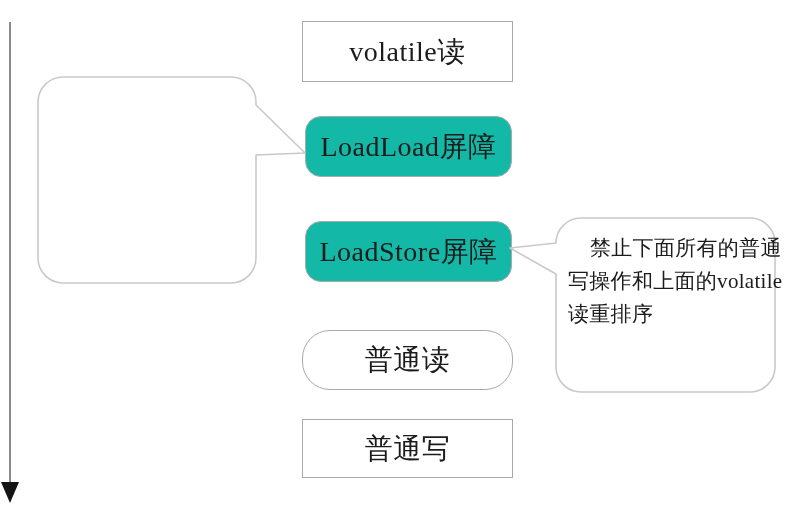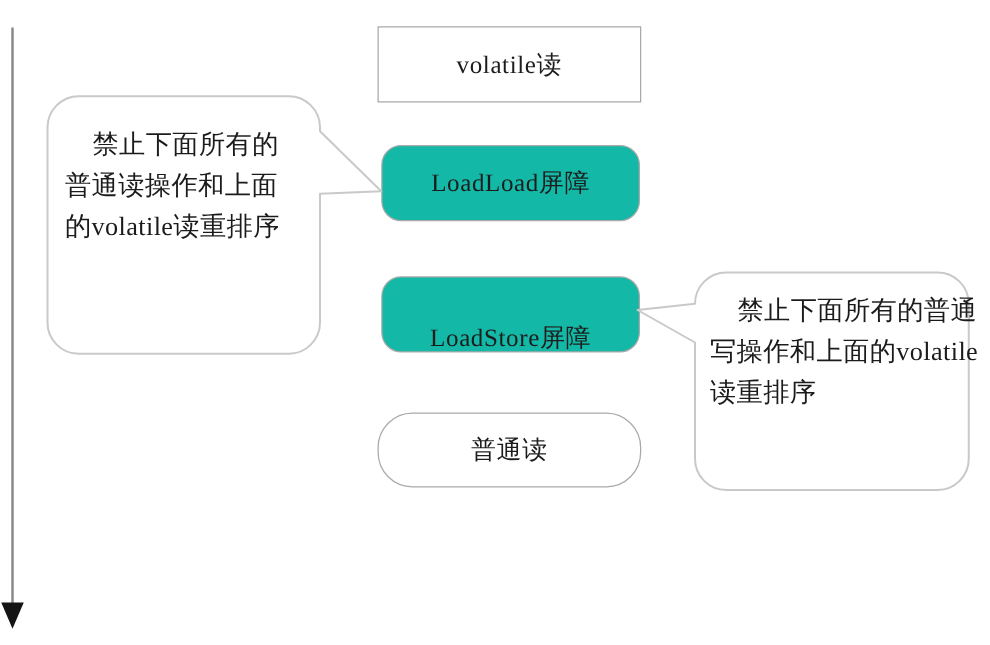--- a/index.html
+++ b/index.html
@@ -36,21 +36,21 @@
     border-radius: 16px;
     background: #14b8a6;
     display: flex;
     align-items: center;
     justify-content: center;
     color: #1c1c1c;
     letter-spacing: 0.5px;
   }
 
   .box-label {
-    font-size: 20px;
+    font-size: 28px;
     line-height: 1;
     white-space: nowrap;
   }
 
   
   .callout {
     position: absolute;
   }
   .callout svg {
     position: absolute;
@@ -86,46 +86,48 @@
   </svg>
 
   <div class="op-box" style="left:302px; top:21px; width:211px; height:61px;">
     <span class="box-label">volatile读</span>
   </div>
 
   <div class="barrier-box" style="left:305px; top:116px; width:207px; height:61px;">
     <span class="box-label">LoadLoad屏障</span>
   </div>
 
-  <div class="barrier-box" style="left:305px; top:221px; width:207px; height:61px;align-items:flex-end;">
+  <div class="barrier-box" style="left:305px; top:221px; width:207px; height:61px;">
     <span class="box-label">LoadStore屏障</span>
   </div>
 
   <div class="op-box" style="left:302px; top:330px; width:211px; height:60px;border-radius:28px;">
     <span class="box-label">普通读</span>
   </div>
 
+  <div class="op-box" style="left:302px; top:419px; width:211px; height:59px;">
+    <span class="box-label">普通写</span>
+  </div>
 
   <div class="callout" style="left:38px; top:77px; width:268px; height:206px;">
     <svg width="268" height="210">
 
       <path d="M 25,0
                L 193,0
                A 25,25 0 0 1 218,25
                L 218,28
                L 267,76
                L 218,78
                L 218,181
                A 25,25 0 0 1 193,206
                L 25,206
                A 25,25 0 0 1 0,181
                L 0,25
                A 25,25 0 0 1 25,0 Z" fill="#ffffff" stroke="#c9c9c9" stroke-width="1.6" stroke-linejoin="round"></path>
     </svg>
-    <div class="callout-text" style="left:0px; top:22px; width:218px; height:160px; padding:0 14px;">禁止下面所有的普通读操作和上面的volatile读重排序</div>
   </div>
 
   <div class="callout" style="left:510px; top:218px; width:266px; height:176px;">
     <svg width="266" height="180">
 
       <path d="M 71,0
                L 240,0
                A 25,25 0 0 1 265,25
                L 265,149
                A 25,25 0 0 1 240,174

